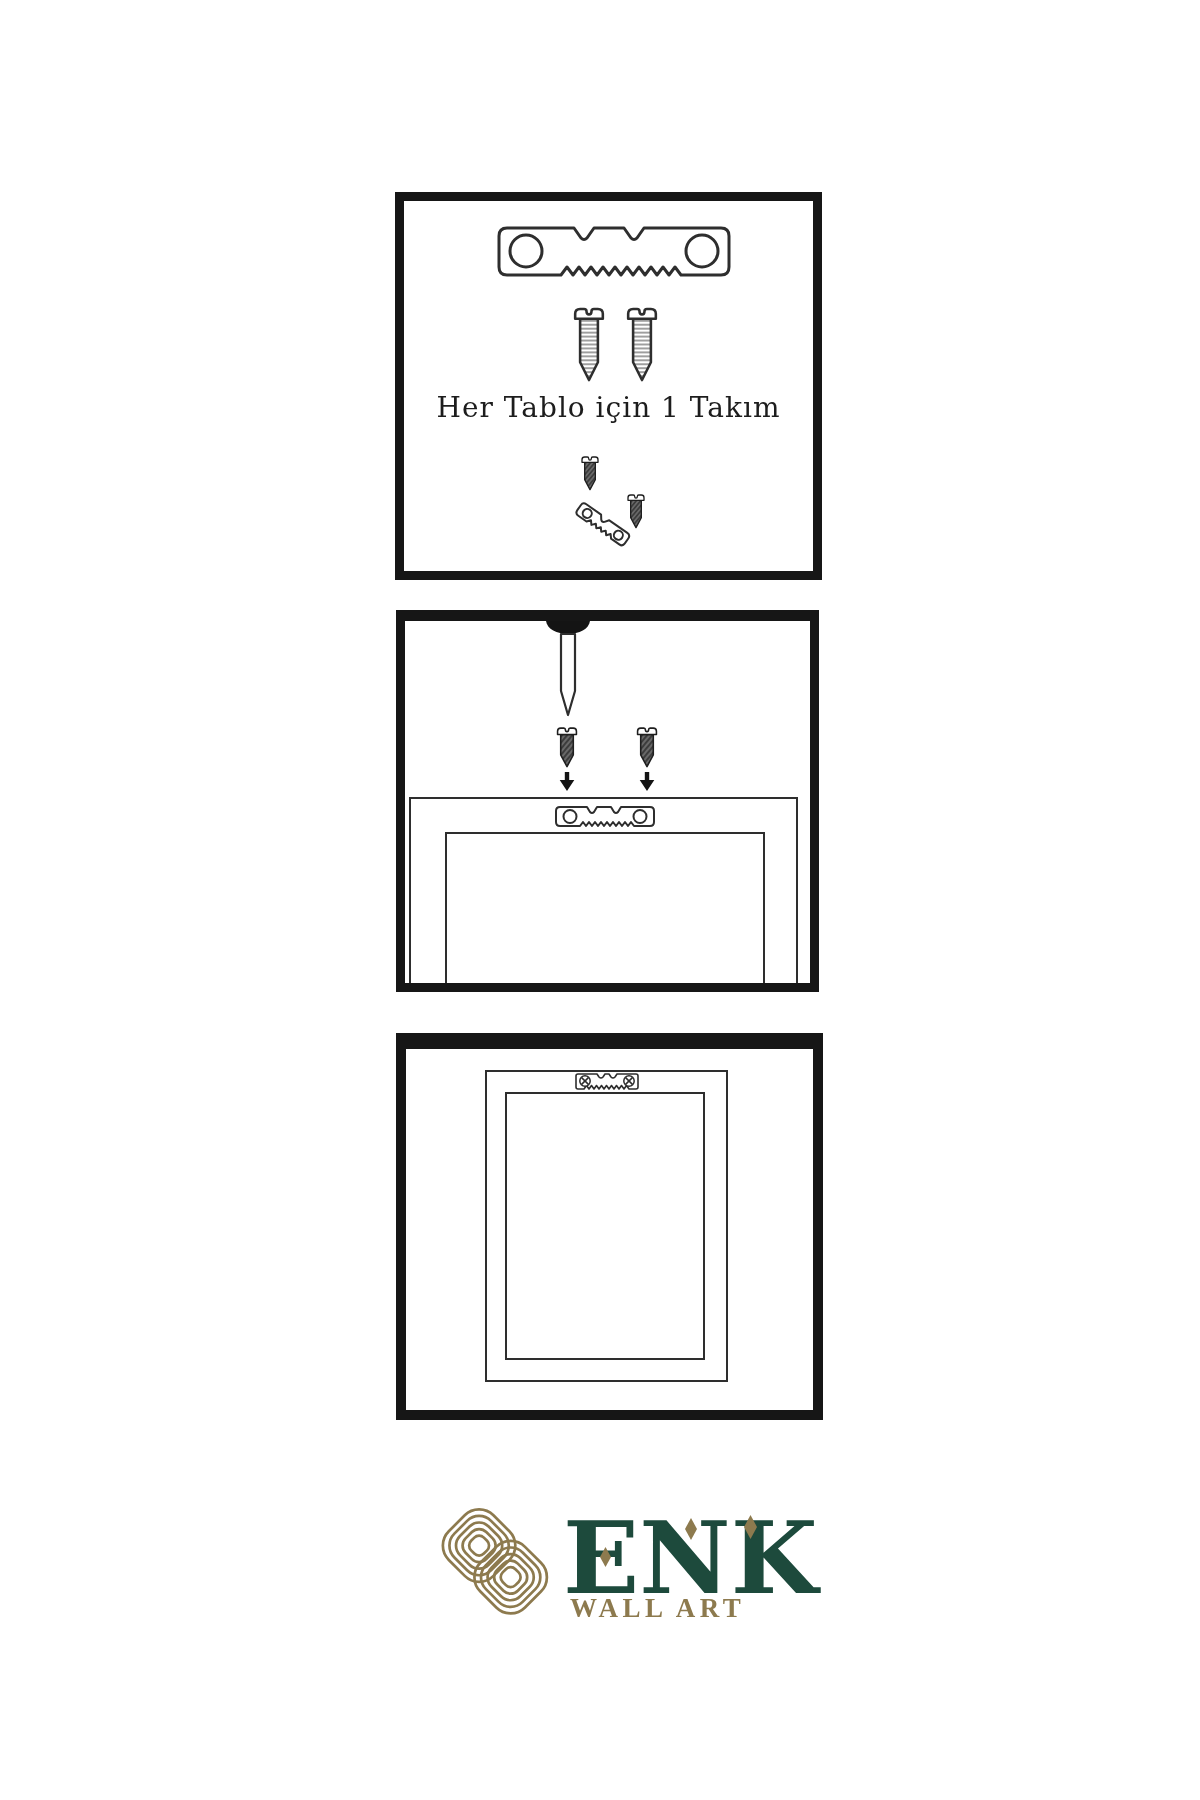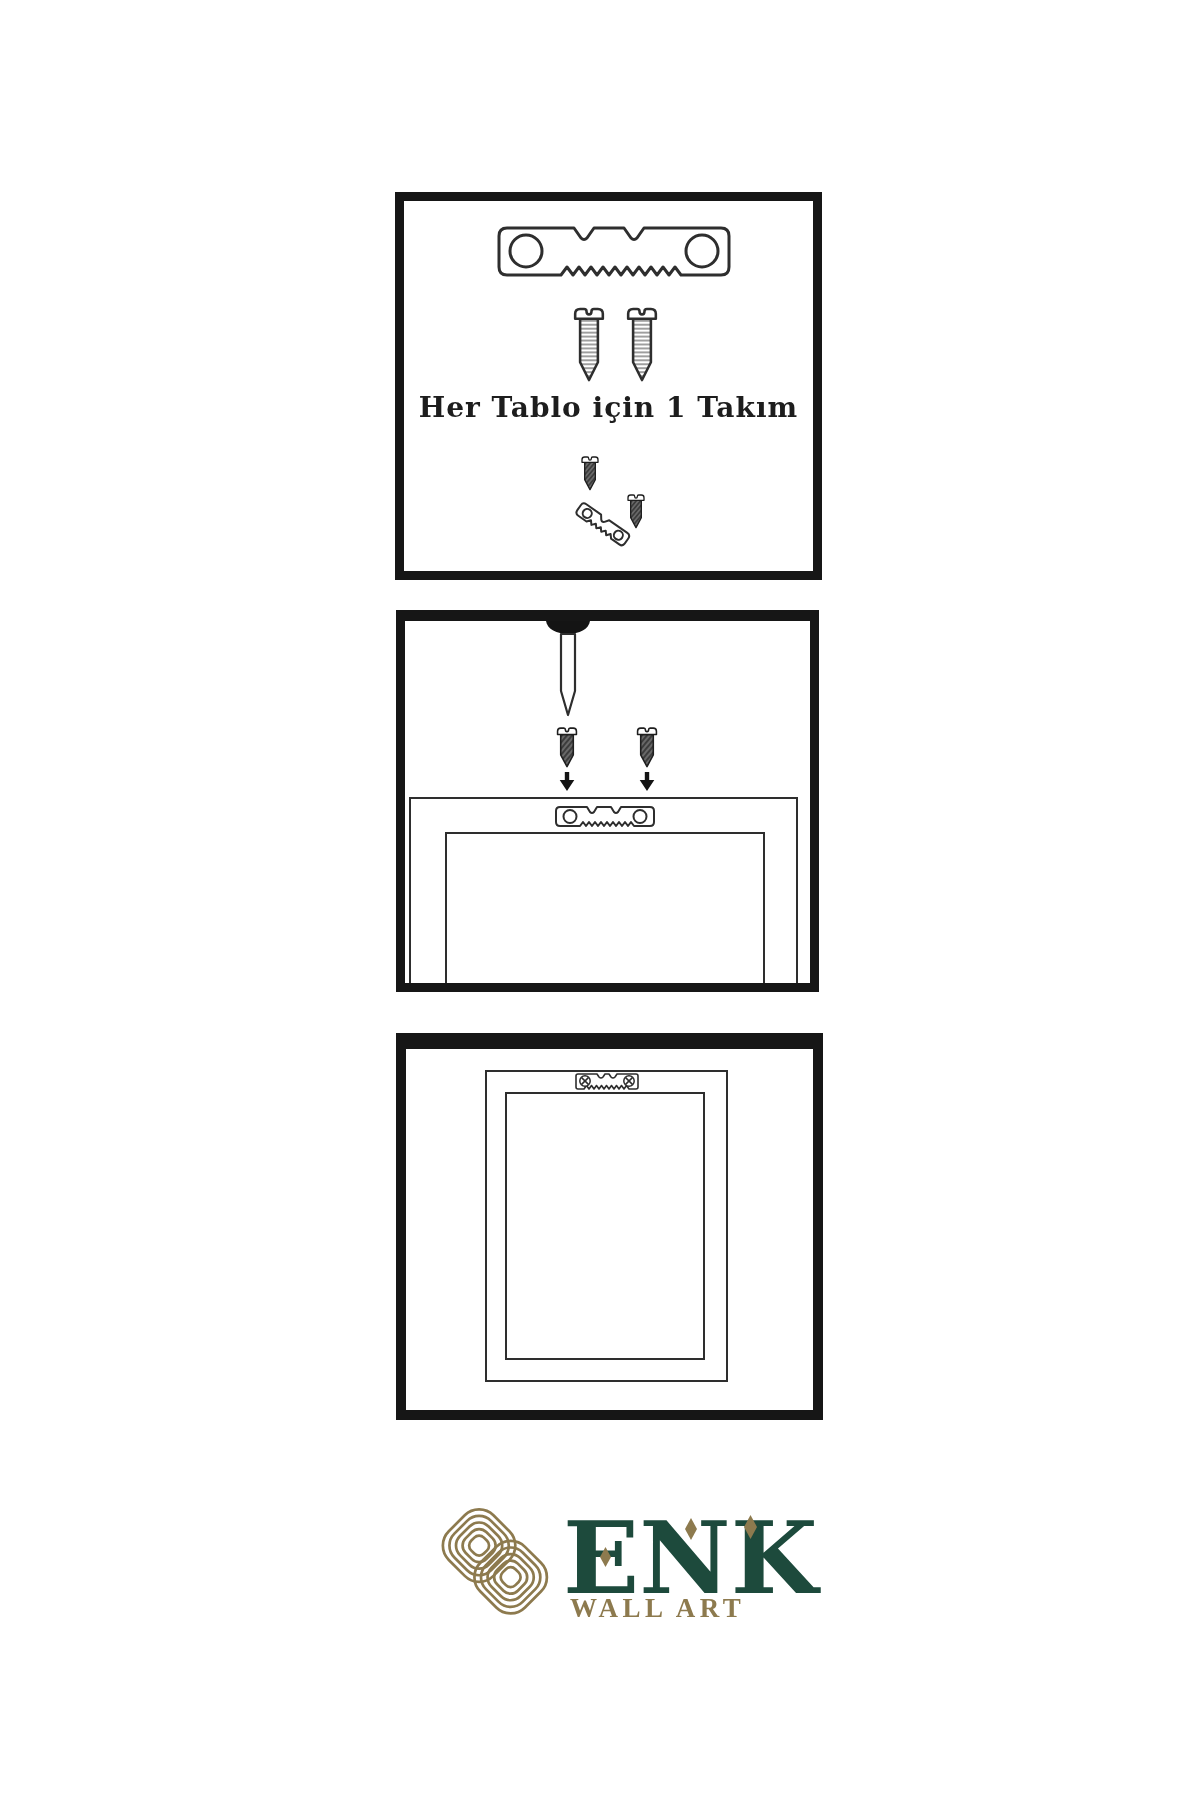--- a/index.html
+++ b/index.html
@@ -5,21 +5,21 @@
   *{margin:0;padding:0;box-sizing:border-box}
   html,body{background:#fff}
   .page{position:relative;width:1200px;height:1800px;background:var(--page_bg,#fff);
         font-family:"DejaVu Serif","Liberation Serif",serif;overflow:hidden}
   .panel{position:absolute;background:#fff;border:9px solid var(--panel_border,#161616)}
   .panel-1{left:395px;top:192px;width:427px;height:388px}
   .panel-2{left:396px;top:610px;width:423px;height:382px;border-top-width:11px;overflow:hidden}
   .panel-3{left:396px;top:1033px;width:427px;height:387px;border-width:10px;border-top-width:16px}
   .abs{position:absolute}
   .caption{position:absolute;left:0;right:0;top:192px;text-align:center;
-           font-size:28px;line-height:1.1;letter-spacing:1px;color:var(--text,#1d1d1d);font-weight:700}
+           font-size:28px;line-height:1.1;letter-spacing:1px;color:var(--text,#1d1d1d);font-weight:400}
   .frame-rect{position:absolute;border:2.5px solid var(--line,#2e2e2e);background:#fff}
   
   .sline{stroke:var(--line,#2e2e2e);stroke-width:2.6;stroke-linejoin:round}
   .sline2{stroke:#1f1f1f;stroke-width:2;stroke-linejoin:round}
   .plate{fill:#fff;stroke:var(--line,#2e2e2e);stroke-linejoin:round}
   .p3c{fill:#fff;stroke:var(--line,#2e2e2e);stroke-width:1.5}
   .p3x{fill:none;stroke:var(--line,#2e2e2e);stroke-width:1.5}
   .dkfill{fill:var(--dark_fill,#3c3c3c)}
   .gld rect{fill:none;stroke:var(--gold,#8d7a4e);stroke-width:2.4}
   .lozenge{position:absolute;background:var(--gold,#8d7a4e);

